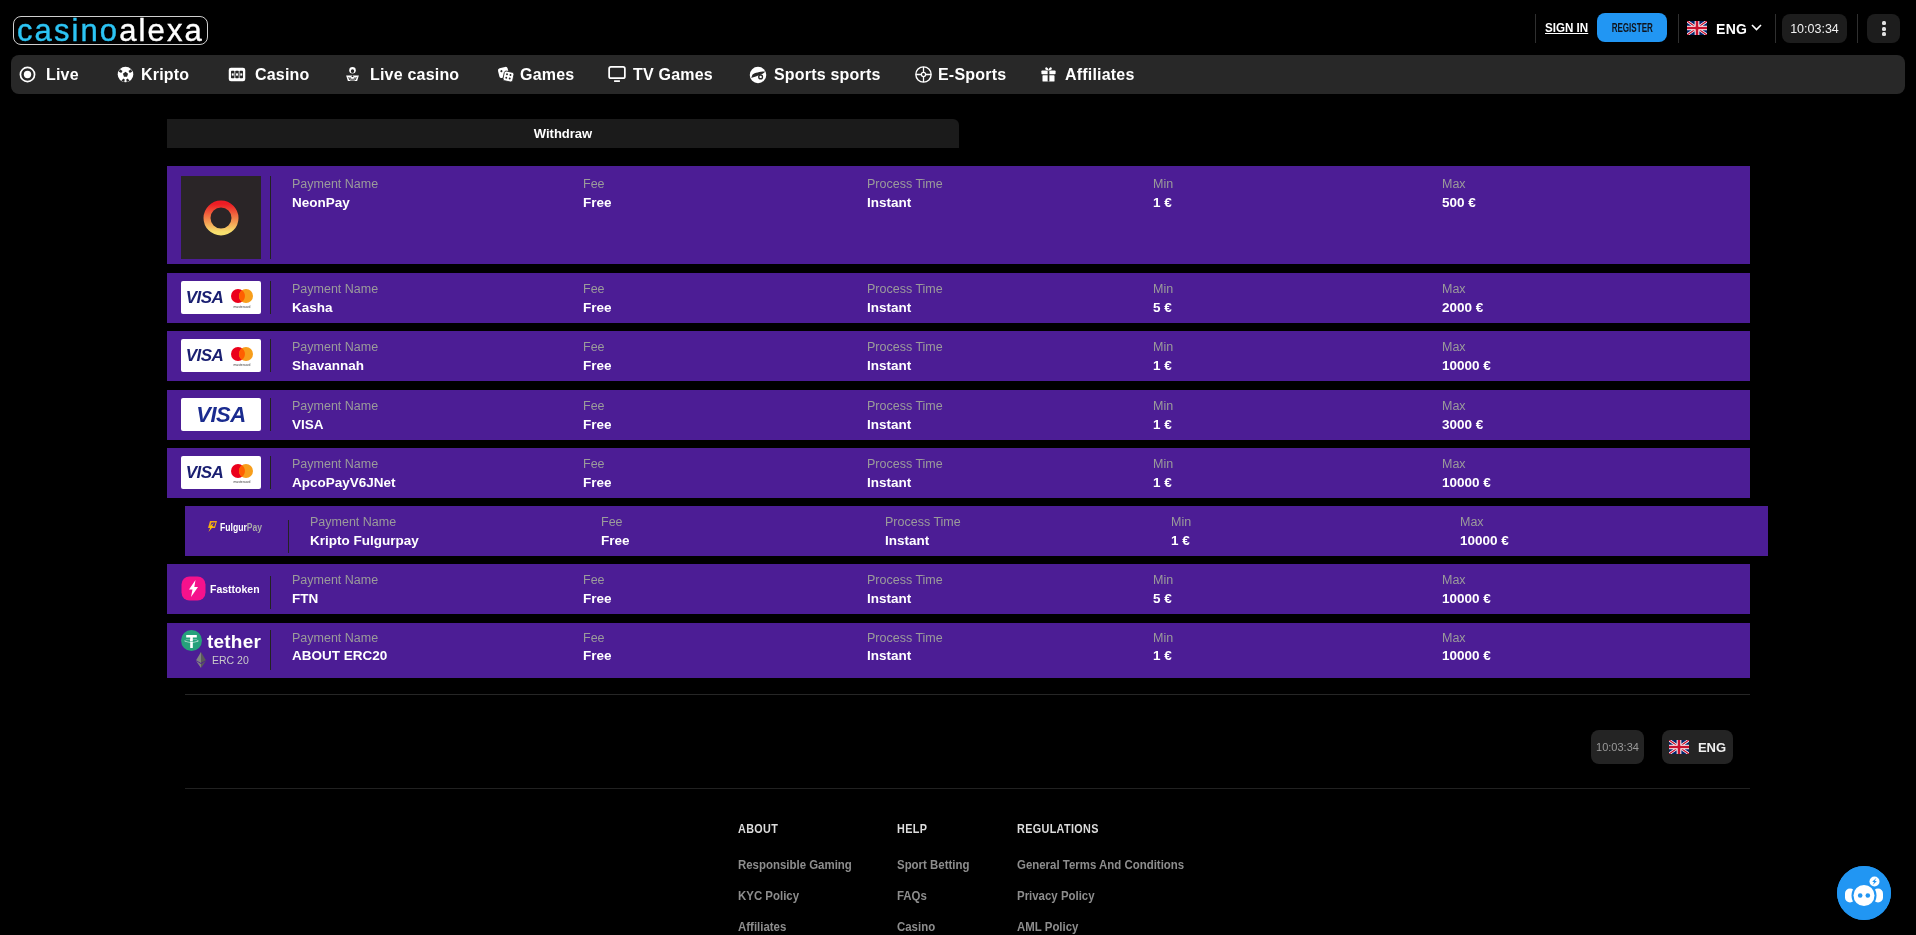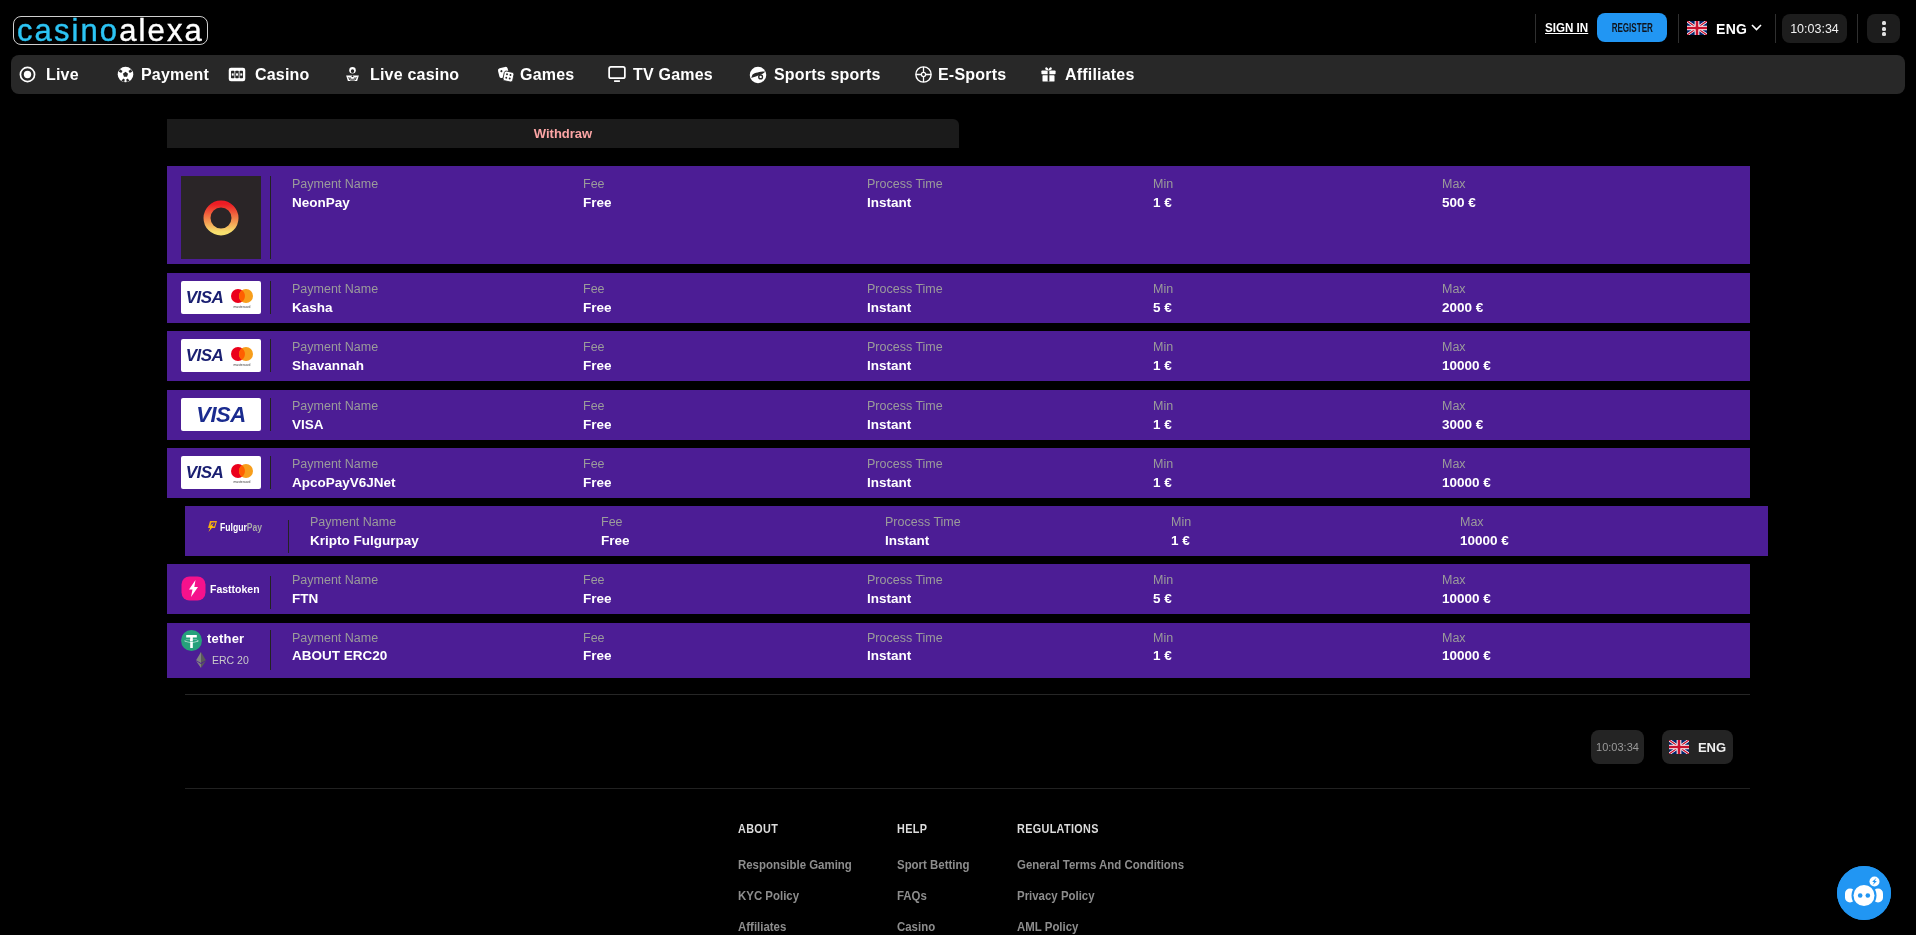--- a/index.html
+++ b/index.html
@@ -21,21 +21,21 @@
 #timebox { position:absolute; left:1782px; top:14px; width:65px; height:29px; background:#1d1d1d; border-radius:8px; color:#f0f0f0; font-size:12.5px; display:flex; align-items:center; justify-content:center; }
 #kebab { position:absolute; left:1867px; top:14px; width:33px; height:29px; background:#1d1d1d; border-radius:8px; display:flex; flex-direction:column; align-items:center; justify-content:center; gap:1.5px; }
 #kebab i { width:4px; height:4px; border-radius:1.5px; background:#e0e0e0; display:block; }
 
 #nav { position:absolute; left:11px; top:55px; width:1894px; height:39px; background:#282828; border-radius:8px; }
 .nicon { position:absolute; top:11px; }
 .nlab { position:absolute; top:11px; color:#fff; font-size:16px; font-weight:bold; letter-spacing:0.2px; line-height:17px; }
 
 #tabs { position:absolute; left:167px; top:119px; width:1583px; height:29px; display:flex; }
 #tab1 { width:791px; background:#2e2e2e; border-bottom:2px solid #1976d2; color:#fff; font-size:13px; font-weight:bold; display:flex; align-items:center; justify-content:center; border-radius:6px 0 0 0; }
-#tab2 { width:792px; background:#1b1b1b; color:#fca5a5; font-size:13px; font-weight:bold; display:flex; align-items:center; justify-content:center; border-radius:0 6px 0 0; }
+#tab2 { width:792px; background:#1b1b1b; color:#ffffff; font-size:13px; font-weight:bold; display:flex; align-items:center; justify-content:center; border-radius:0 6px 0 0; }
 
 .row { position:absolute; left:167px; width:1583px; background:#4c1d95; }
 .logobox { position:absolute; left:14px; }
 .vline { position:absolute; left:103px; width:1px; background:#232323; }
 .col { position:absolute; }
 .lab { color:#9b9b9b; font-size:12.5px; line-height:13px; }
 .val { color:#fff; font-size:13.5px; font-weight:bold; line-height:14px; margin-top:4.5px; }
 .c1x { left:125px; } .c2x { left:416px; } .c3x { left:700px; } .c4x { left:986px; } .c5x { left:1275px; }
 
 .wcard { width:80px; height:33px; background:#fff; border-radius:2px; display:flex; align-items:center; justify-content:center; }
@@ -88,21 +88,21 @@
       </svg></div>
     <div class="nlab" style="left: 35px;">Live</div>
     <div class="nicon" style="left: 106px;"><svg width="17" height="17" viewBox="0 0 24 24">
         <circle cx="12" cy="12" r="11" fill="#fff"></circle>
         <polygon points="12,8.2 15.6,10.8 14.2,15 9.8,15 8.4,10.8" fill="#272727"></polygon>
         <polygon points="4.2,4.5 7.8,7.2 6,9.8 2.6,8.2" fill="#272727"></polygon>
         <polygon points="19.8,4.5 16.2,7.2 18,9.8 21.4,8.2" fill="#272727"></polygon>
         <polygon points="6.2,21.2 8.8,17.8 11,19 10.2,22.6" fill="#272727"></polygon>
         <polygon points="17.8,21.2 15.2,17.8 13,19 13.8,22.6" fill="#272727"></polygon>
       </svg></div>
-    <div class="nlab" style="left: 130px;">Payment</div>
+    <div class="nlab" style="left: 130px;">Kripto</div>
     <div class="nicon" style="left: 217px;"><svg width="18" height="17" viewBox="0 0 24 22">
         <rect x="1" y="2" width="22" height="18" rx="3" fill="#fff"></rect>
         <rect x="4" y="6" width="4.6" height="10" rx="1" fill="#272727"></rect>
         <rect x="9.7" y="6" width="4.6" height="10" rx="1" fill="#272727"></rect>
         <rect x="15.4" y="6" width="4.6" height="10" rx="1" fill="#272727"></rect>
         <rect x="5" y="9.5" width="2.6" height="3" fill="#fff"></rect>
         <rect x="10.7" y="9.5" width="2.6" height="3" fill="#fff"></rect>
         <rect x="16.4" y="9.5" width="2.6" height="3" fill="#fff"></rect>
       </svg></div>
     <div class="nlab" style="left: 244px;">Casino</div>
@@ -394,21 +394,21 @@
         <div class="val">10000 €</div>
       </div>
     </div>
     <div class="row" style="top: 623px; height: 55px;">
     <div class="logobox" style="top:7px">
         <div style="position:relative;width:84px;height:40px;">
           <svg style="position:absolute;left:0;top:0" width="21" height="21" viewBox="0 0 339 339">
             <circle cx="169.5" cy="169.5" r="169.5" fill="#26a17b"></circle>
             <path fill="#fff" d="M191,150.9v-28.2h64.5V79.7H84.1v43h64.5v28.2c-52.4,2.4-91.8,12.8-91.8,25.2s39.4,22.8,91.8,25.2v90.3H191v-90.3c52.3-2.4,91.6-12.8,91.6-25.2S243.3,153.3,191,150.9 M191,194.5v0c-1.3,0.1-8.1,0.5-23.1,0.5c-12,0-20.5-0.3-23.5-0.5v0c-46.4-2.1-81.1-10.2-81.1-19.9s34.7-17.8,81.1-19.9v31.7c3,0.2,11.7,0.7,23.7,0.7c14.4,0,21.6-0.6,22.9-0.7v-31.7c46.3,2.1,81,10.2,81,19.9S237.3,192.4,191,194.5"></path>
           </svg>
-          <span style="position:absolute;left:26px;top:1px;font-size:13px;font-weight:bold;color:#fff;letter-spacing:0.2px;">tether</span>
+          <span style="position:absolute;left:26px;top:1px;font-size:19px;font-weight:bold;color:#fff;letter-spacing:0.2px;">tether</span>
           <svg style="position:absolute;left:15px;top:22px" width="10" height="16" viewBox="0 0 256 417">
             <path fill="#5a5a5a" d="M127.9 0l-2.8 9.5v275.7l2.8 2.8 127.9-75.6z"></path>
             <path fill="#828282" d="M127.9 0L0 212.4l127.9 75.6V0z"></path>
             <path fill="#5a5a5a" d="M127.9 312.2l-1.6 1.9v98.2l1.6 4.7 128-180.3z"></path>
             <path fill="#828282" d="M127.9 417v-104.8L0 236.7z"></path>
           </svg>
           <span style="position:absolute;left:31px;top:24px;font-size:10.5px;color:#c9c9c9;">ERC 20</span>
         </div>
       </div>
     <div class="vline" style="top:7px;height:40px"></div>

